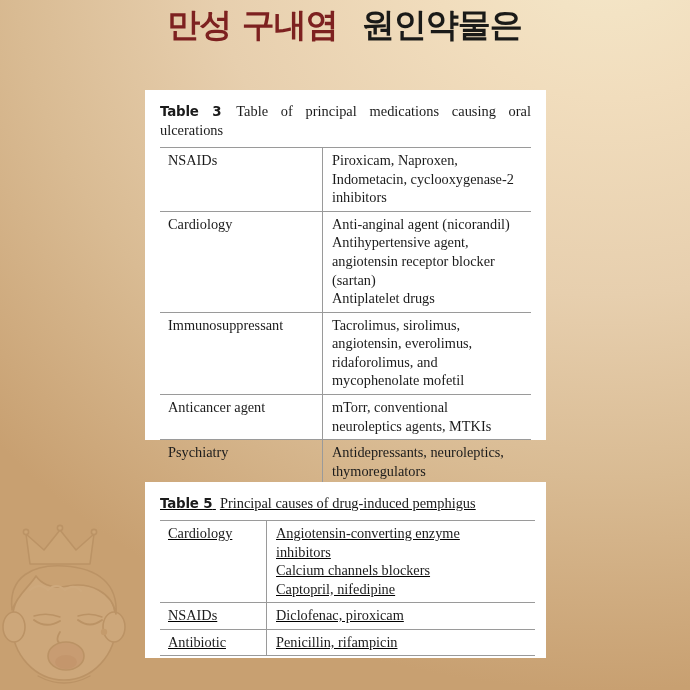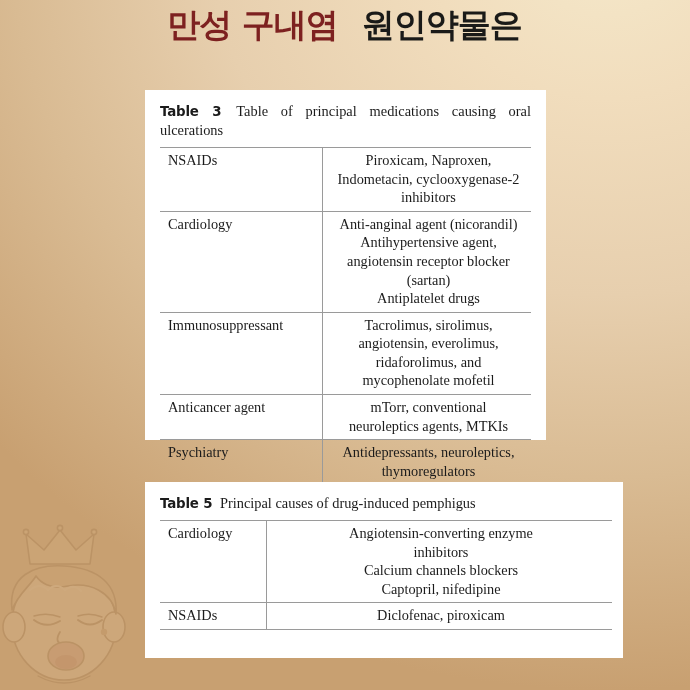--- a/index.html
+++ b/index.html
@@ -65,23 +65,24 @@
   #panel-table3 {
     left: 145px;
     top: 90px;
     width: 401px;
     height: 350px;
     padding: 12px 15px 8px 15px;
   }
   #panel-table5 {
     left: 145px;
     top: 482px;
-    width: 478px;
+    width: 401px;
     height: 176px;
     padding: 12px 11px 8px 15px;
+    text-decoration: underline;
   }
 
   
   .caption {
     font-family: "Liberation Serif", serif;
     font-size: 14.4px;
     color: #1b1b1b;
     line-height: 1.32;
     margin: 0 0 7px 0;
   }
@@ -111,21 +112,21 @@
     margin-left: 28px;
   }
   table.med tr:last-child td { border-bottom: 1px solid #9a9a9a; }
   table.med td.k {
     border-right: 1px solid #9a9a9a;
     white-space: nowrap;
     padding-left: 8px;
   }
   #t3 td.k { width: 148px; }
   #t5 td.k { width:  92px; }
-  table.med td.v { padding-left: 9px; text-align: center; }
+  table.med td.v { padding-left: 9px; }
   .ln { display: block; }
 </style>
 </head>
 <body>
 
 <div id="slide">
 
   <svg id="mascot" viewBox="0 0 170 180" xmlns="http://www.w3.org/2000/svg">
     <g fill="none" stroke="#8a6038" stroke-width="1.6" stroke-linejoin="round" stroke-linecap="round">
 
@@ -231,17 +232,23 @@
             <span class="ln">Calcium channels blockers</span>
             <span class="ln">Captopril, nifedipine</span>
           </td>
         </tr>
         <tr>
           <td class="k">NSAIDs</td>
           <td class="v">
             <span class="ln">Diclofenac, piroxicam</span>
           </td>
         </tr>
+        <tr>
+          <td class="k">Antibiotic</td>
+          <td class="v">
+            <span class="ln">Penicillin, rifampicin</span>
+          </td>
+        </tr>
       </tbody>
     </table>
   </div>
 
 </div>
 
 </body></html>

